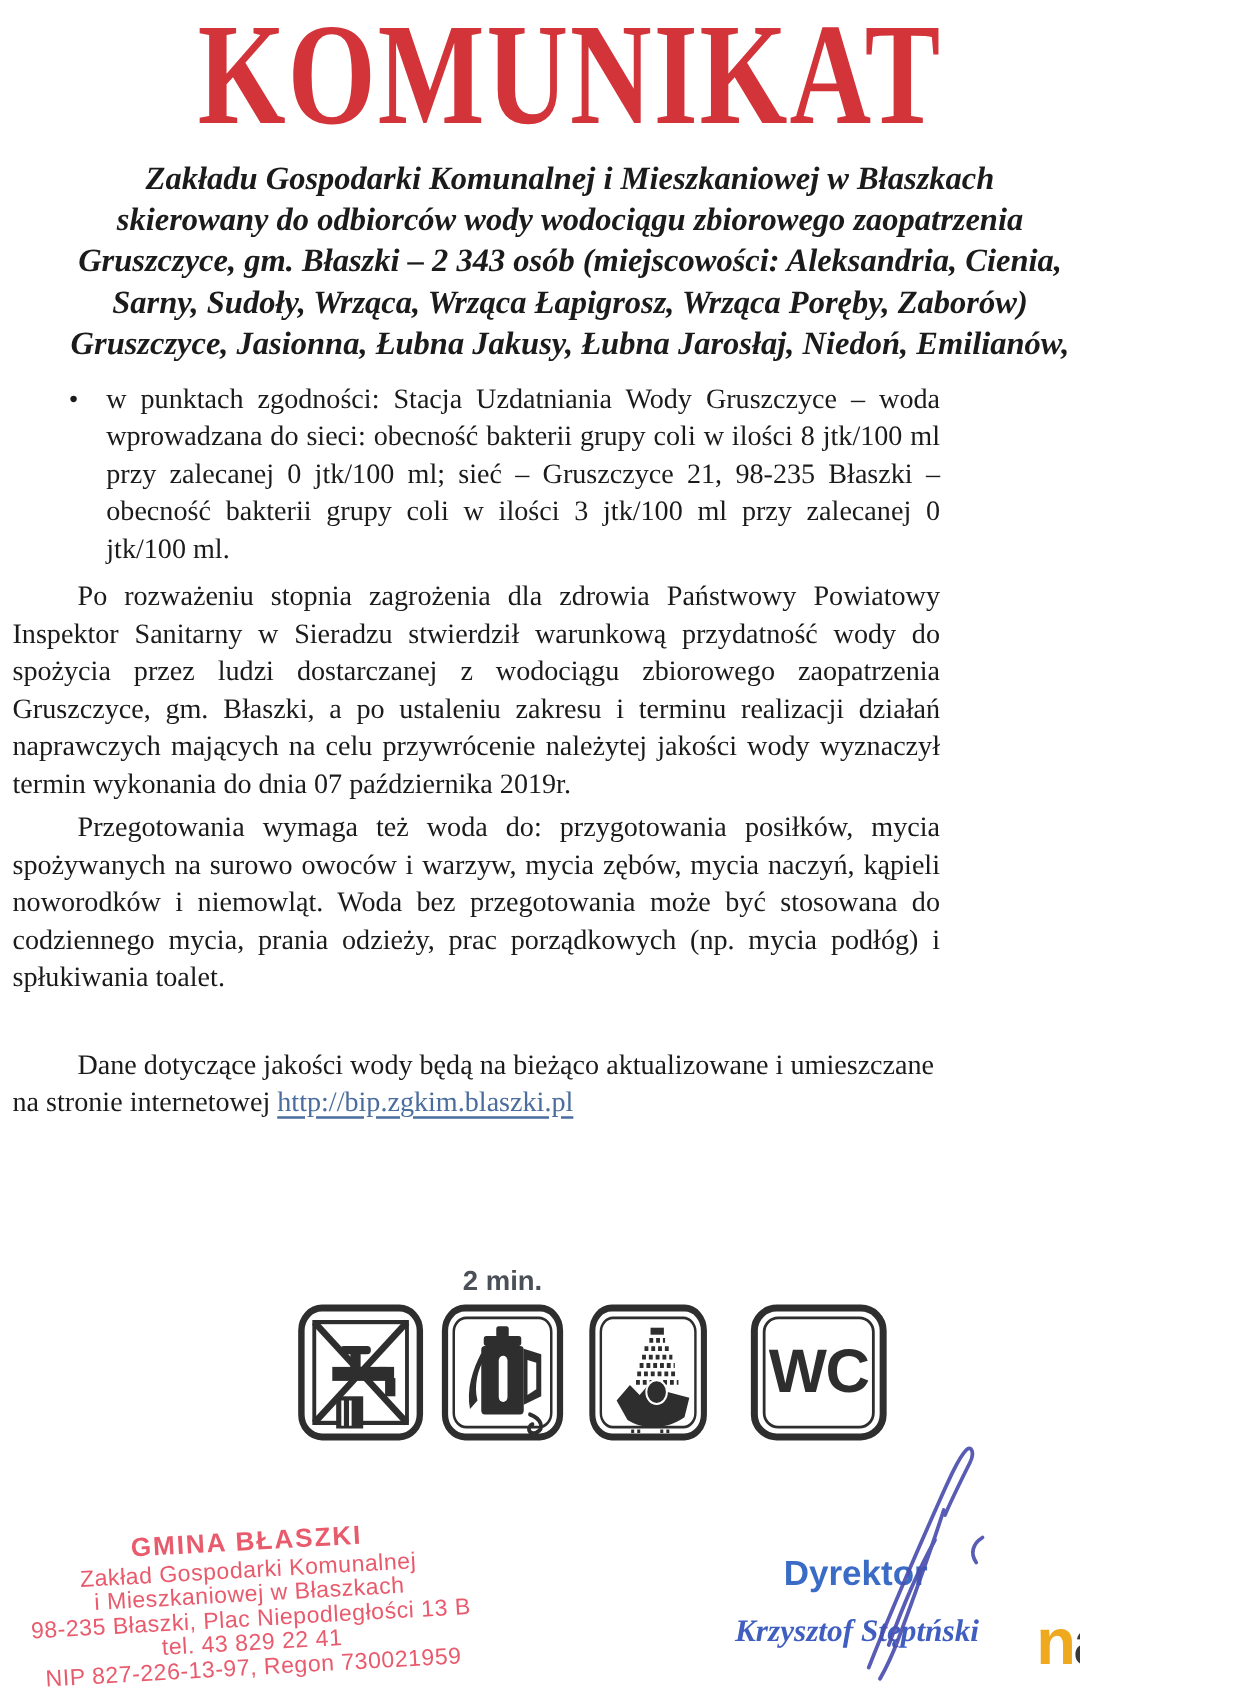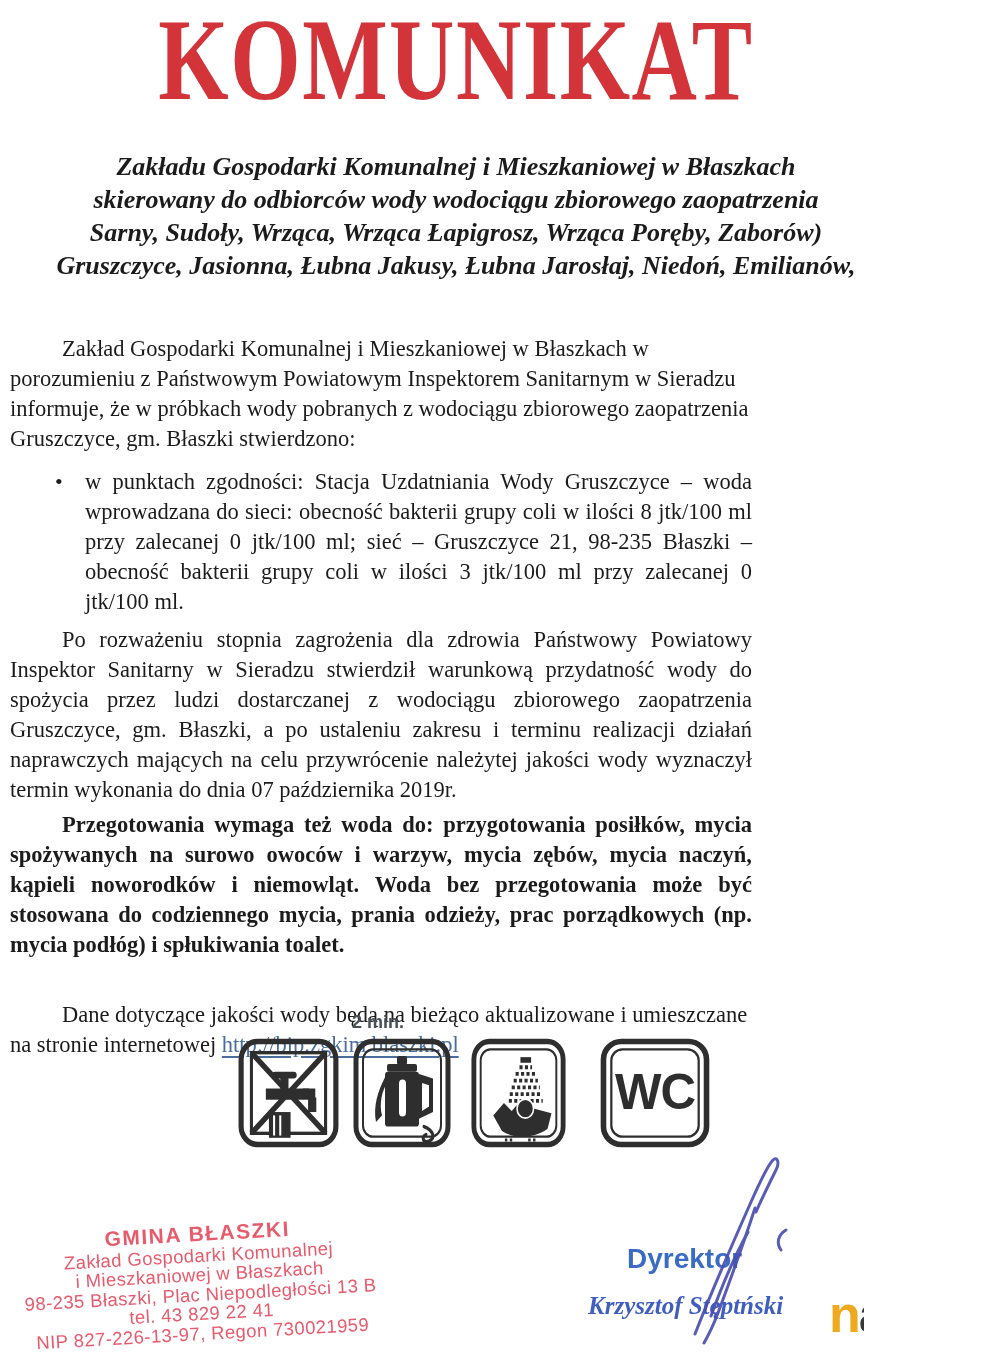--- a/index.html
+++ b/index.html
@@ -21,21 +21,21 @@
     font-size:116px;
     line-height:108px;
     color:#d2343a;
     transform:scaleX(0.78);
     transform-origin:50% 50%;
     letter-spacing:2px;
     white-space:nowrap;
   }
   
   .subtitle{
-    margin-top:36px;
+    margin-top:12px;
     width:912px;
     text-align:center;
     font-weight:bold;
     font-style:italic;
     font-size:26px;
     line-height:33px;
   }
   
   .content{padding:0 112px 0 10px;}
   .para{
@@ -63,35 +63,36 @@
     line-height:30px;
     text-align:justify;
   }
   .p2{margin-top:8px;}
   .pbold{
     margin-top:5px;
     font-weight:bold;
     text-align:center;
     text-indent:0;
   }
-  .p3{margin-top:5px;font-weight:bold;}
+  .p3{margin-top:5px;}
   .p4{margin-top:40px;}
   .doc-link{
     color:#4a6d9e;
     text-decoration:underline;
     text-underline-offset:4px;
   }
   
   .icons-wrap{position:absolute;left:237px;top:1012px;}
   .boil-label{
     margin:0 0 4px 115px;
     width:100px;
-    font-family:"Liberation Sans", sans-serif;
-    font-weight:bold;
-    font-size:18px;
+    text-align:center;
+    font-family:"Liberation Sans", sans-serif;
+    font-weight:bold;
+    font-size:22px;
     color:#4a4f58;
   }
   .icons-row{display:flex;align-items:flex-start;}
   .pictogram{display:block;}
   .icon1{margin-right:12px;}
   .icon2{margin-right:18px;}
   .icon3{margin-right:32px;}
   
   .stamp{
     position:absolute;
@@ -151,26 +152,26 @@
 </head>
 <body>
 
 <div class="page">
 
   <h1 class="title">KOMUNIKAT</h1>
 
   <div class="subtitle">
     <div>Zakładu Gospodarki Komunalnej i Mieszkaniowej w Błaszkach</div>
     <div>skierowany do odbiorców wody wodociągu zbiorowego zaopatrzenia</div>
+    <div>Gruszczyce, gm. Błaszki – 2 343  osób (miejscowości:  Aleksandria, Cienia,</div>
     <div>Sarny, Sudoły, Wrząca, Wrząca Łapigrosz, Wrząca Poręby, Zaborów)</div>
     <div>Gruszczyce, Jasionna, Łubna Jakusy, Łubna Jarosłaj, Niedoń, Emilianów,</div>
   </div>
 
   <div class="content">
-    <p class="para indent p1">Zakład Gospodarki Komunalnej i Mieszkaniowej w Błaszkach w porozumieniu z Państwowym Powiatowym Inspektorem Sanitarnym w Sieradzu informuje, że w próbkach wody pobranych z wodociągu zbiorowego zaopatrzenia Gruszczyce, gm. Błaszki stwierdzono:</p>
 
     <div class="bullet-row">
       <span class="bullet-marker">•</span>
       <span class="bullet-text">w punktach zgodności: Stacja Uzdatniania Wody Gruszczyce – woda wprowadzana do sieci: obecność bakterii grupy coli w ilości 8 jtk/100 ml przy zalecanej 0 jtk/100 ml; sieć – Gruszczyce 21, 98-235 Błaszki – obecność bakterii grupy coli w ilości 3 jtk/100 ml przy zalecanej 0 jtk/100 ml.</span>
     </div>
 
     <p class="para indent justify p2">Po rozważeniu stopnia zagrożenia dla zdrowia Państwowy Powiatowy Inspektor Sanitarny w Sieradzu stwierdził warunkową przydatność wody do spożycia przez ludzi dostarczanej z wodociągu zbiorowego zaopatrzenia Gruszczyce, gm. Błaszki, a po ustaleniu zakresu i terminu realizacji działań naprawczych mających na celu przywrócenie należytej jakości wody wyznaczył termin wykonania do dnia 07 października 2019r.</p>
 
 
     <p class="para indent justify p3">Przegotowania wymaga też woda do: przygotowania posiłków, mycia spożywanych na surowo owoców i warzyw, mycia zębów, mycia naczyń, kąpieli noworodków i niemowląt. Woda bez przegotowania może być stosowana do codziennego mycia, prania odzieży, prac porządkowych (np. mycia podłóg) i spłukiwania toalet.</p>

